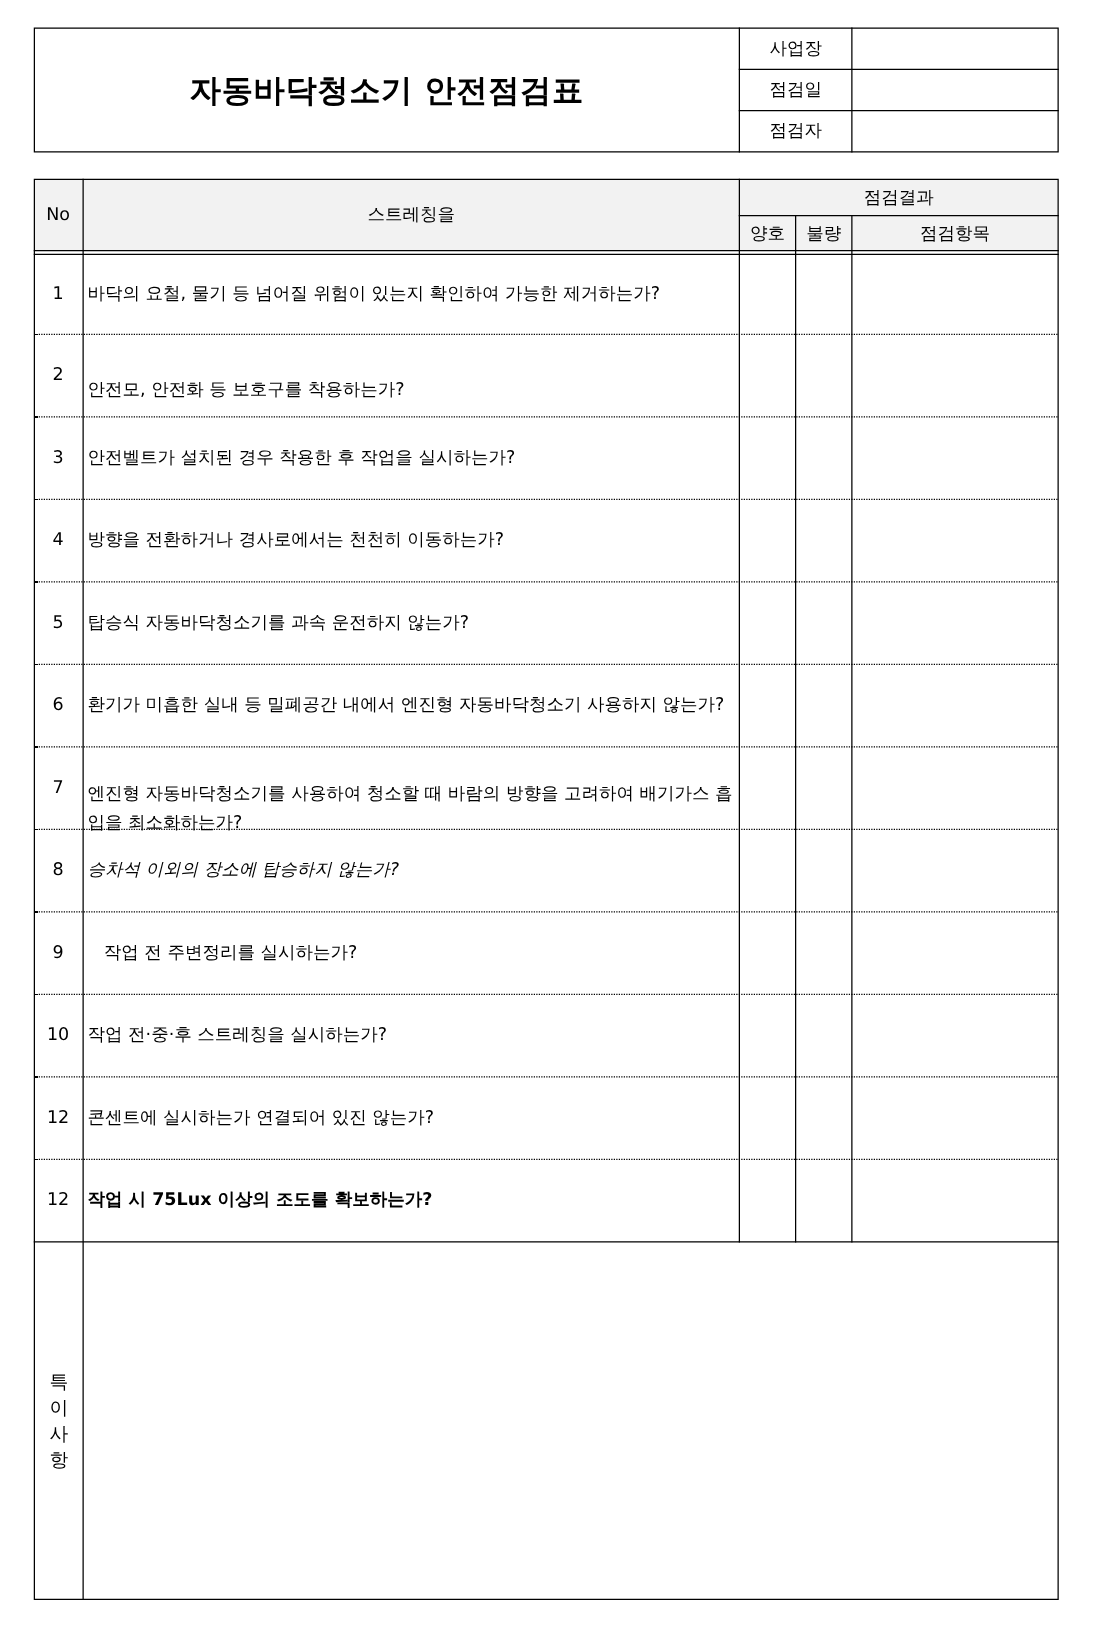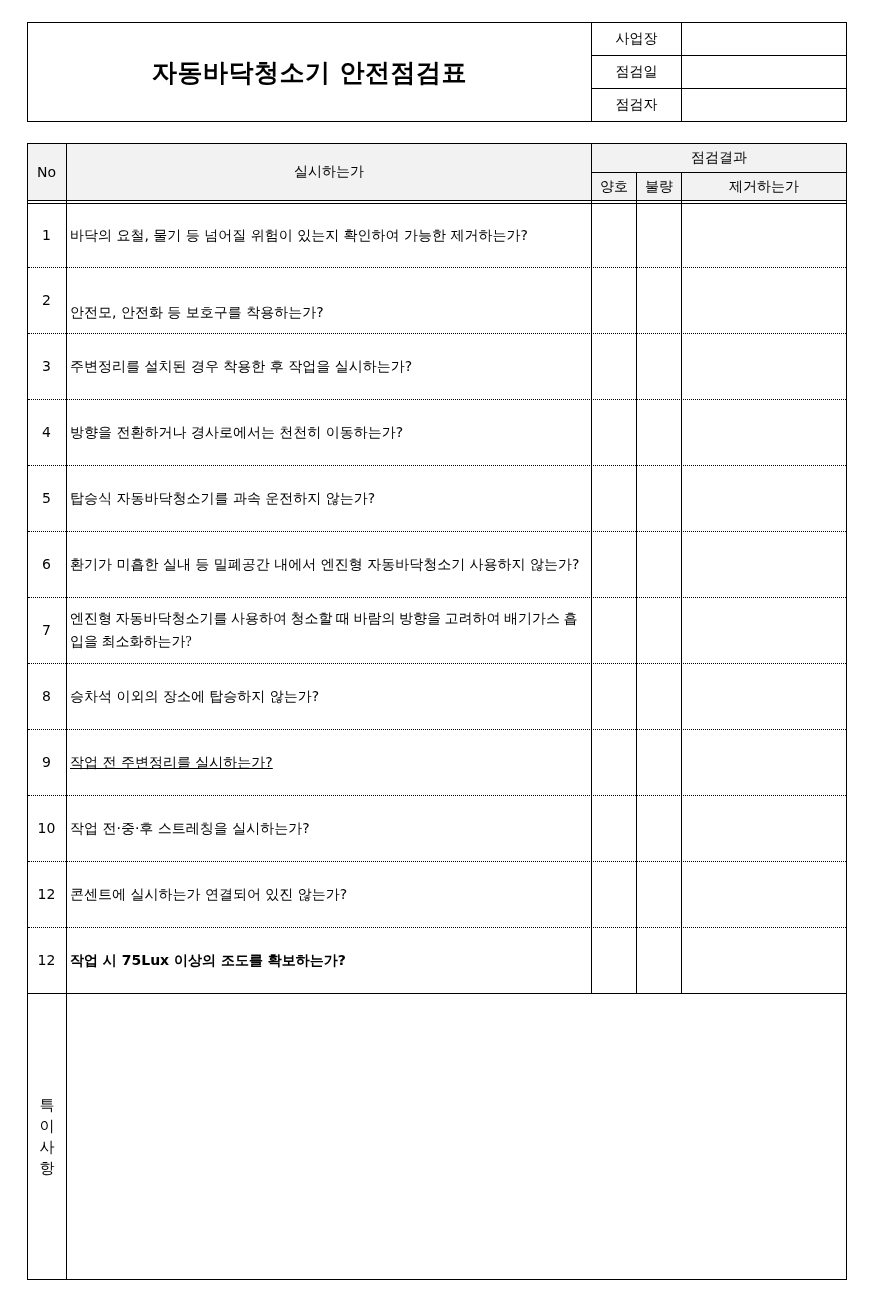--- a/index.html
+++ b/index.html
@@ -42,25 +42,25 @@
 <div class="hline" style="left:591px; top:172px; width:256px;"></div>
 <div class="hline" style="left:27px; top:200px; width:820px;"></div>
 <div class="hline" style="left:27px; top:203px; width:820px;"></div>
 
 <div class="vline" style="left:66px; top:143px; height:1137px;"></div>
 <div class="vline" style="left:591px; top:143px; height:851px;"></div>
 <div class="vline" style="left:636px; top:172px; height:822px;"></div>
 <div class="vline" style="left:681px; top:172px; height:822px;"></div>
 
 <div class="cell" style="left:27px; top:143px; width:39px; height:58px;">No</div>
-<div class="cell" style="left:67px; top:143px; width:524px; height:58px;">실시하는가</div>
+<div class="cell" style="left:67px; top:143px; width:524px; height:58px;">스트레칭을</div>
 <div class="cell" style="left:592px; top:143px; width:254px; height:29px;">점검결과</div>
 <div class="cell" style="left:592px; top:173px; width:44px; height:27px;">양호</div>
 <div class="cell" style="left:637px; top:173px; width:44px; height:27px;">불량</div>
-<div class="cell" style="left:682px; top:173px; width:164px; height:27px;">제거하는가</div>
+<div class="cell" style="left:682px; top:173px; width:164px; height:27px;">점검항목</div>
 
 <div id="rows"></div>
 
 <div class="dotted" style="left:28px; top:267px; width:818px;"></div>
 <div class="dotted" style="left:28px; top:333px; width:818px;"></div>
 <div class="dotted" style="left:28px; top:399px; width:818px;"></div>
 <div class="dotted" style="left:28px; top:465px; width:818px;"></div>
 <div class="dotted" style="left:28px; top:531px; width:818px;"></div>
 <div class="dotted" style="left:28px; top:597px; width:818px;"></div>
 <div class="dotted" style="left:28px; top:663px; width:818px;"></div>
@@ -76,21 +76,21 @@
 <div class="cell" style="left:637px; top:203px; width:44px; height:64px;"></div>
 <div class="cell" style="left:682px; top:203px; width:164px; height:64px;"></div>
 
 <div class="cell no-cell" style="left:27px; top:267px; width:39px; height:66px;">2</div>
 <div class="item-text" style="left:67px; top:279px; width:524px; height:66px;">안전모, 안전화 등 보호구를 착용하는가?</div>
 <div class="cell" style="left:592px; top:267px; width:44px; height:66px;"></div>
 <div class="cell" style="left:637px; top:267px; width:44px; height:66px;"></div>
 <div class="cell" style="left:682px; top:267px; width:164px; height:66px;"></div>
 
 <div class="cell no-cell" style="left:27px; top:333px; width:39px; height:66px;">3</div>
-<div class="item-text" style="left:67px; top:333px; width:524px; height:66px;">주변정리를 설치된 경우 착용한 후 작업을 실시하는가?</div>
+<div class="item-text" style="left:67px; top:333px; width:524px; height:66px;">안전벨트가 설치된 경우 착용한 후 작업을 실시하는가?</div>
 <div class="cell" style="left:592px; top:333px; width:44px; height:66px;"></div>
 <div class="cell" style="left:637px; top:333px; width:44px; height:66px;"></div>
 <div class="cell" style="left:682px; top:333px; width:164px; height:66px;"></div>
 
 <div class="cell no-cell" style="left:27px; top:399px; width:39px; height:66px;">4</div>
 <div class="item-text" style="left:67px; top:399px; width:524px; height:66px;">방향을 전환하거나 경사로에서는 천천히 이동하는가?</div>
 <div class="cell" style="left:592px; top:399px; width:44px; height:66px;"></div>
 <div class="cell" style="left:637px; top:399px; width:44px; height:66px;"></div>
 <div class="cell" style="left:682px; top:399px; width:164px; height:66px;"></div>
 
@@ -100,33 +100,33 @@
 <div class="cell" style="left:637px; top:465px; width:44px; height:66px;"></div>
 <div class="cell" style="left:682px; top:465px; width:164px; height:66px;"></div>
 
 <div class="cell no-cell" style="left:27px; top:531px; width:39px; height:66px;">6</div>
 <div class="item-text" style="left:67px; top:531px; width:524px; height:66px;">환기가 미흡한 실내 등 밀폐공간 내에서 엔진형 자동바닥청소기 사용하지 않는가?</div>
 <div class="cell" style="left:592px; top:531px; width:44px; height:66px;"></div>
 <div class="cell" style="left:637px; top:531px; width:44px; height:66px;"></div>
 <div class="cell" style="left:682px; top:531px; width:164px; height:66px;"></div>
 
 <div class="cell no-cell" style="left:27px; top:597px; width:39px; height:66px;">7</div>
-<div class="item-text" style="left:67px; top:597px; width:524px; height:66px;font-family:Liberation Serif, serif;">엔진형 자동바닥청소기를 사용하여 청소할 때 바람의 방향을 고려하여 배기가스 흡입을 최소화하는가?</div>
+<div class="item-text" style="left:67px; top:614px; width:524px; height:66px;">엔진형 자동바닥청소기를 사용하여 청소할 때 바람의 방향을 고려하여 배기가스 흡입을 최소화하는가?</div>
 <div class="cell" style="left:592px; top:597px; width:44px; height:66px;"></div>
 <div class="cell" style="left:637px; top:597px; width:44px; height:66px;"></div>
 <div class="cell" style="left:682px; top:597px; width:164px; height:66px;"></div>
 
 <div class="cell no-cell" style="left:27px; top:663px; width:39px; height:66px;">8</div>
-<div class="item-text" style="left:67px; top:663px; width:524px; height:66px;">승차석 이외의 장소에 탑승하지 않는가?</div>
+<div class="item-text" style="left:67px; top:663px; width:524px; height:66px;font-style:italic;">승차석 이외의 장소에 탑승하지 않는가?</div>
 <div class="cell" style="left:592px; top:663px; width:44px; height:66px;"></div>
 <div class="cell" style="left:637px; top:663px; width:44px; height:66px;"></div>
 <div class="cell" style="left:682px; top:663px; width:164px; height:66px;"></div>
 
 <div class="cell no-cell" style="left:27px; top:729px; width:39px; height:66px;">9</div>
-<div class="item-text" style="left:67px; top:729px; width:524px; height:66px;text-decoration:underline;">작업 전 주변정리를 실시하는가?</div>
+<div class="item-text" style="left:80px; top:729px; width:524px; height:66px;">작업 전 주변정리를 실시하는가?</div>
 <div class="cell" style="left:592px; top:729px; width:44px; height:66px;"></div>
 <div class="cell" style="left:637px; top:729px; width:44px; height:66px;"></div>
 <div class="cell" style="left:682px; top:729px; width:164px; height:66px;"></div>
 
 <div class="cell no-cell" style="left:27px; top:795px; width:39px; height:66px;">10</div>
 <div class="item-text" style="left:67px; top:795px; width:524px; height:66px;">작업 전·중·후 스트레칭을 실시하는가?</div>
 <div class="cell" style="left:592px; top:795px; width:44px; height:66px;"></div>
 <div class="cell" style="left:637px; top:795px; width:44px; height:66px;"></div>
 <div class="cell" style="left:682px; top:795px; width:164px; height:66px;"></div>
 

